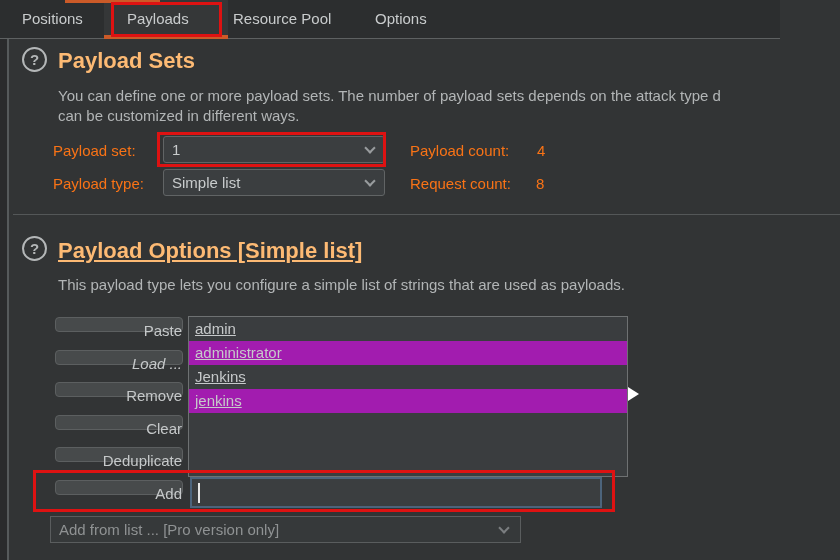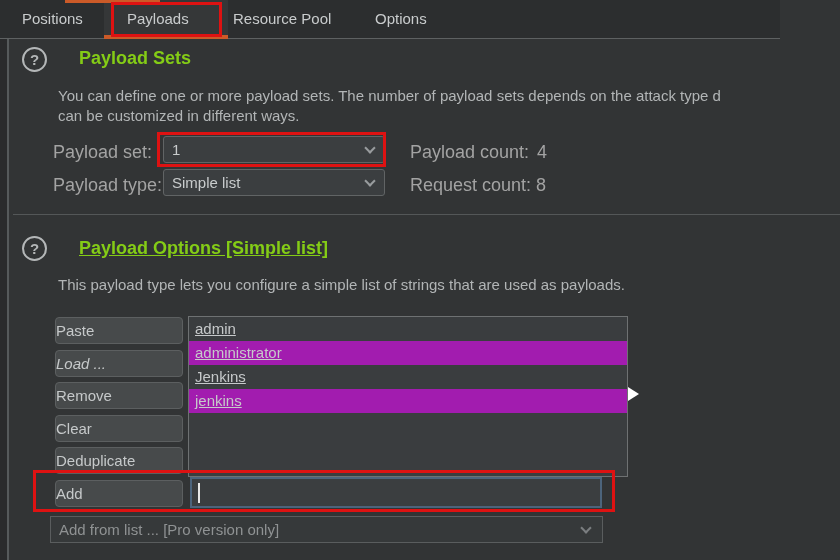--- a/index.html
+++ b/index.html
@@ -31,62 +31,62 @@
 
   
   .left-gutter { left:0; top:39px; width:7px; height:521px; background:#2a2b2c; }
   .left-line   { left:7px; top:39px; width:2px; height:521px; background:#565a5b; }
 
   
   .help-circle {
     width:25px; height:25px; border:2px solid #b4b7b8; border-radius:50%;
     color:#b4b7b8; font-size:15px; font-weight:bold; text-align:center; line-height:21px;
   }
-  .section-title { font-size:18px; font-weight:bold; color:#84cc16; white-space:nowrap;margin-left:21px; }
+  .section-title { font-size:22px; font-weight:bold; color:#fdba74; white-space:nowrap; }
   .body-text { font-size:15px; color:#b2b5b6; white-space:nowrap; }
 
-  .field-label { font-size:18px; color:#a3a3a3; white-space:nowrap; }
+  .field-label { font-size:15px; color:#f97316; white-space:nowrap; }
 
   
   .combo {
     width:222px; height:27px; background:#3b3e40; border:1px solid #616465; border-radius:3px;
     font-size:15px; color:#c9cccd; line-height:25px; padding-left:8px; white-space:nowrap; overflow:hidden;
   }
   .chevron {
     display:block; width:8px; height:8px;
     border-right:2px solid #999c9e; border-bottom:2px solid #999c9e;
     transform:rotate(45deg);
   }
   .combo .chevron { position:absolute; right:10px; top:7px; }
 
   .divider { left:13px; top:214px; width:827px; height:1px; background:#545758; }
 
   
   .btn {
-    left:55px; width:128px; height:27px;
+    left:55px; width:128px; height:15px;
     background:#474a4b; border:1px solid #5c5f60; border-radius:4px;
-    font-size:15px; color:#c6c9ca; text-align:left; line-height:25px; cursor:default;
+    font-size:15px; color:#c6c9ca; text-align:right; line-height:25px; cursor:default;
   }
 
   
   .plist { left:188px; top:316px; width:440px; height:161px; background:#3a3d3f; border:1px solid #6e7172; overflow:hidden; }
   .plist-row { height:24px; font-size:15px; color:#c6c9ca; line-height:24px; padding-left:6px; white-space:nowrap;text-decoration:underline; }
   .plist-row.alt { background:#a21caf; }
 
   
   .mouse-cursor { left:628px; top:387px; width:0; height:0;
     border-left:11px solid #ffffff; border-top:7px solid transparent; border-bottom:7px solid transparent; }
 
   
   .add-input { left:190px; top:477px; width:412px; height:31px; background:#3b3e40; border:2px solid #4c647c; }
   .caret { left:198px; top:483px; width:2px; height:20px; background:#e8e8e8; }
 
   
   .profeature {
-    left:50px; top:516px; width:553px; height:27px;
+    left:50px; top:516px; width:471px; height:27px;
     background:#36393a; border:1px solid #5a5d5e;
     font-size:15px; color:#8f9293; line-height:25px; padding-left:8px; white-space:nowrap;
   }
   .profeature .chevron { position:absolute; right:12px; top:7px; border-color:#7b7e80; }
 </style>
 </head>
 <body>
 
 <div class="abs tabbar">
   <div class="abs tab-selected-bg"></div>

